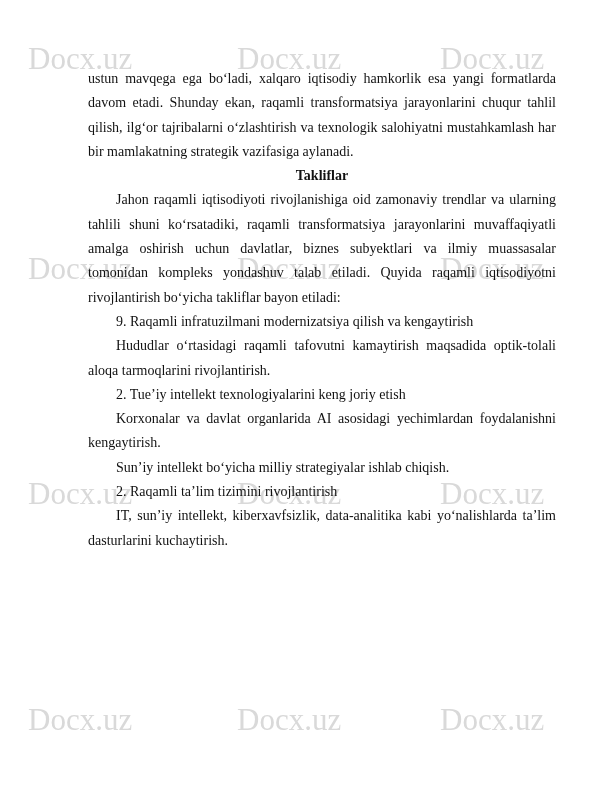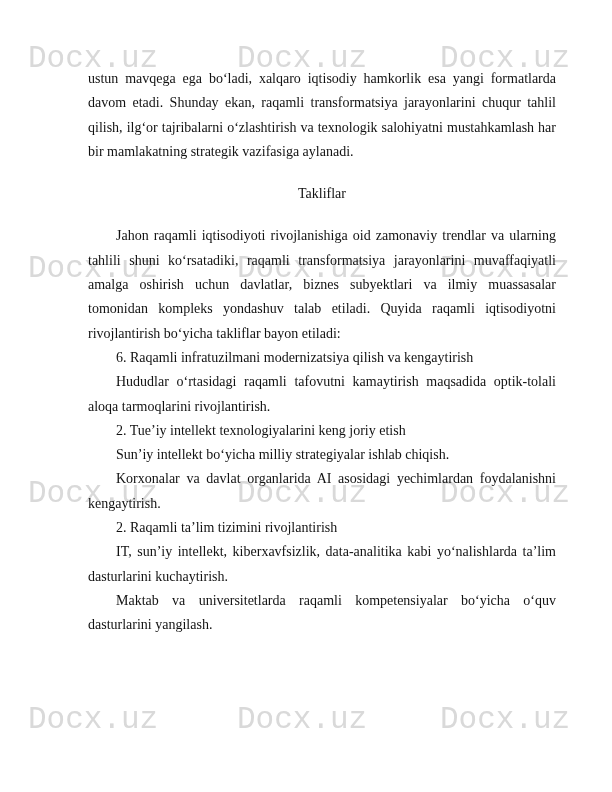--- a/index.html
+++ b/index.html
@@ -1,23 +1,23 @@
 <!DOCTYPE html>
 <html><head>
 <meta charset="utf-8">
 <style>
   html, body { margin:0; padding:0; background:#ffffff; }
   body { width:612px; height:792px; position:relative; overflow:hidden; }
   .page { position:absolute; left:0; top:0; width:612px; height:792px; background:#fff; }
   .watermark-row { position:absolute; left:0; width:612px; height:30px; pointer-events:none; }
-  .wm { position:absolute; font-family:Liberation Mono, monospace; font-size:31px; color:#d9d9d9; letter-spacing:0px; line-height:30px; }
+  .wm { position:absolute; font-family:Liberation Serif, serif; font-size:31px; color:#d9d9d9; letter-spacing:0px; line-height:30px; }
   .text { position:absolute; left:88px; top:67px; width:468px; font-family:"Liberation Serif", serif; font-size:14px; color:#111; line-height:24.3px; }
   .p { margin:0; text-align:justify; text-align-last:left; }
   .indent { text-indent:28px; }
-  .heading { text-align:center; font-weight:normal; margin:18px; }
+  .heading { text-align:center; font-weight:bold; margin:0; }
   .page-number { position:absolute; top:756px; left:0; width:612px; text-align:center; font-family:"Liberation Sans", sans-serif; font-size:9.5px; color:#222; }
 </style>
 </head>
 <body>
 
 <div class="page">
 
   <div class="watermark-row" style="top:44px;">
     <span class="wm" style="left:28px;">Docx.uz</span>
     <span class="wm" style="left:237px;">Docx.uz</span>
@@ -36,23 +36,22 @@
   <div class="watermark-row" style="top:705px;">
     <span class="wm" style="left:28px;">Docx.uz</span>
     <span class="wm" style="left:237px;">Docx.uz</span>
     <span class="wm" style="left:440px;">Docx.uz</span>
   </div>
 
   <div class="text">
     <p class="p">ustun mavqega ega bo‘ladi, xalqaro iqtisodiy hamkorlik esa yangi formatlarda davom etadi. Shunday ekan, raqamli transformatsiya jarayonlarini chuqur tahlil qilish, ilg‘or tajribalarni o‘zlashtirish va texnologik salohiyatni mustahkamlash har bir mamlakatning strategik vazifasiga aylanadi.</p>
     <p class="heading">Takliflar</p>
     <p class="p indent">Jahon raqamli iqtisodiyoti rivojlanishiga oid zamonaviy trendlar va ularning tahlili shuni ko‘rsatadiki, raqamli transformatsiya jarayonlarini muvaffaqiyatli amalga oshirish uchun davlatlar, biznes subyektlari va ilmiy muassasalar tomonidan kompleks yondashuv talab etiladi. Quyida raqamli iqtisodiyotni rivojlantirish bo‘yicha takliflar bayon etiladi:</p>
-    <p class="p indent">6. Raqamli infratuzilmani modernizatsiya qilish va kengaytirish</p>
+    <p class="p indent">9. Raqamli infratuzilmani modernizatsiya qilish va kengaytirish</p>
     <p class="p indent">Hududlar o‘rtasidagi raqamli tafovutni kamaytirish maqsadida optik-tolali aloqa tarmoqlarini rivojlantirish.</p>
     <p class="p indent">2. Tue’iy intellekt texnologiyalarini keng joriy etish</p>
+    <p class="p indent">Korxonalar va davlat organlarida AI asosidagi yechimlardan foydalanishni kengaytirish.</p>
     <p class="p indent">Sun’iy intellekt bo‘yicha milliy strategiyalar ishlab chiqish.</p>
-    <p class="p indent">Korxonalar va davlat organlarida AI asosidagi yechimlardan foydalanishni kengaytirish.</p>
     <p class="p indent">2. Raqamli ta’lim tizimini rivojlantirish</p>
     <p class="p indent">IT, sun’iy intellekt, kiberxavfsizlik, data-analitika kabi yo‘nalishlarda ta’lim dasturlarini kuchaytirish.</p>
-    <p class="p indent">Maktab va universitetlarda raqamli kompetensiyalar bo‘yicha o‘quv dasturlarini yangilash.</p>
   </div>
 
 </div>
 
 </body></html>

